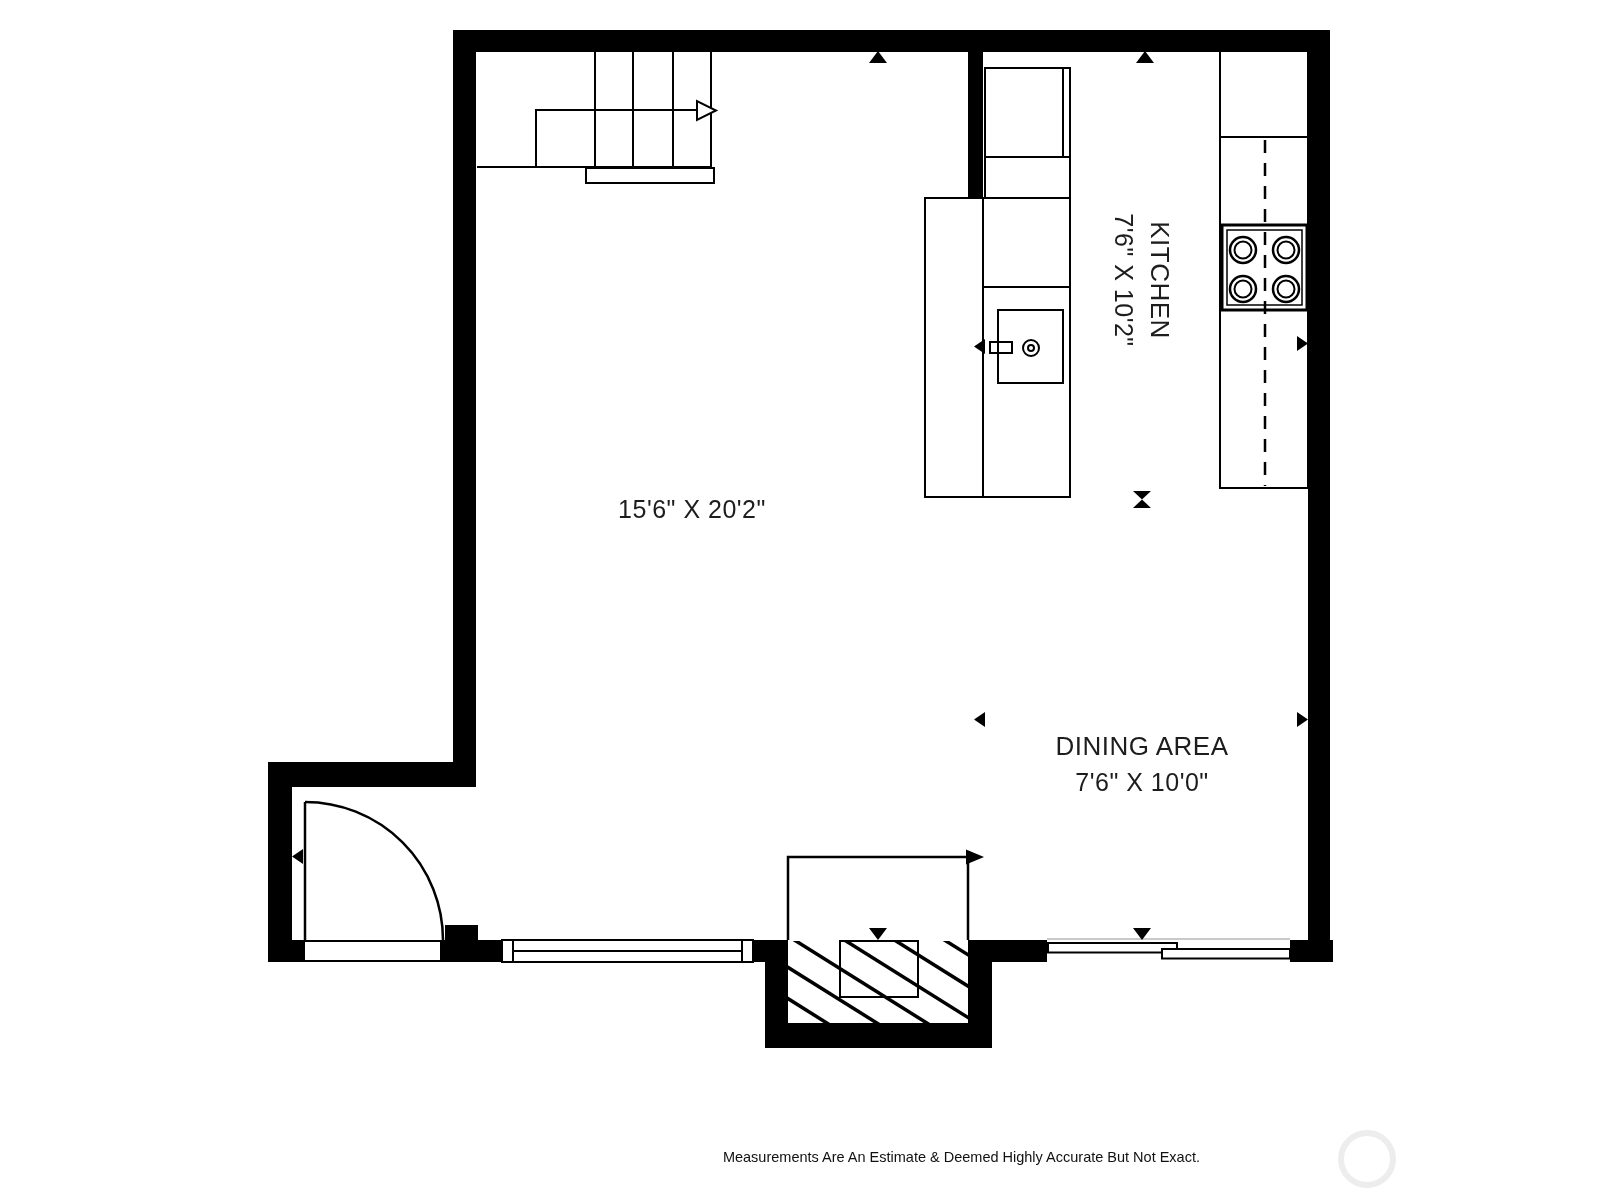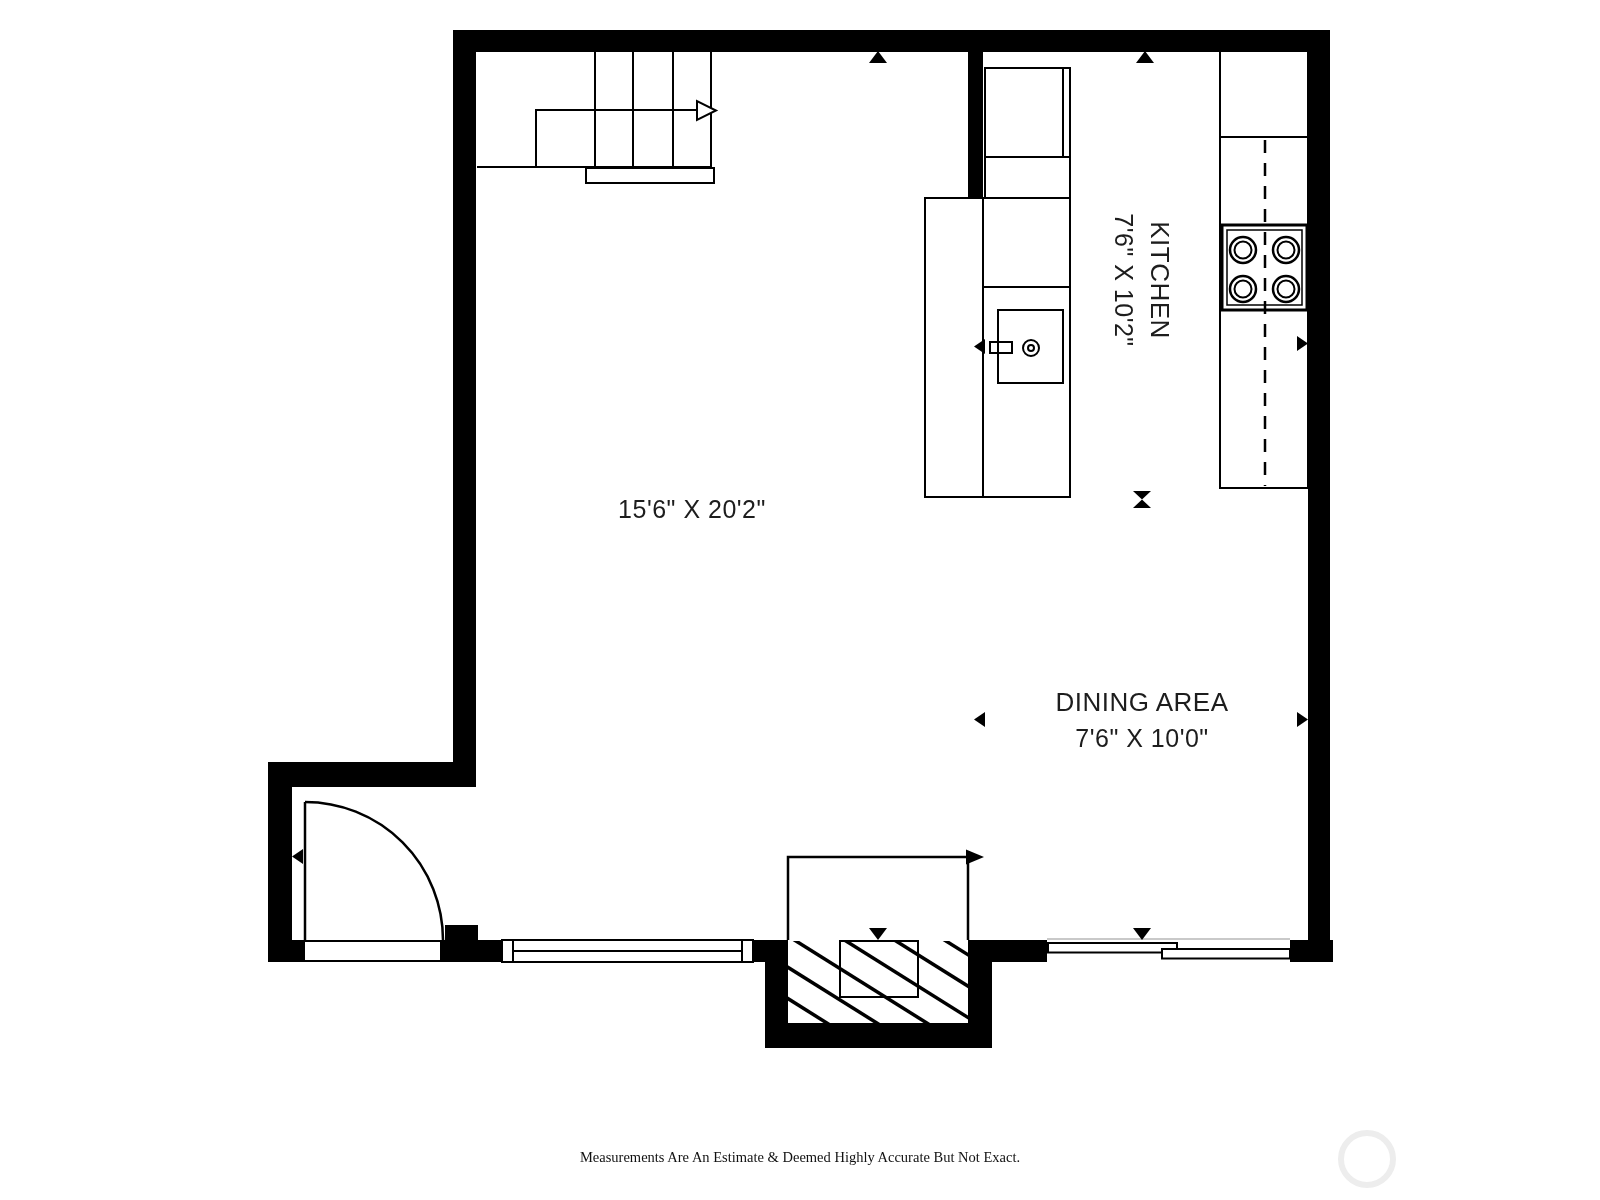--- a/index.html
+++ b/index.html
@@ -11,24 +11,24 @@
   .room-label{
     position:absolute;color:#1d1d1d;text-align:center;
     font-size:26px;line-height:36px;letter-spacing:0.5px;white-space:nowrap;
   }
   .room-label .dims{font-size:25px;}
   .kitchen-label{
     width:200px;height:72px;left:1042px;top:244px;
     transform:rotate(90deg);transform-origin:50% 50%;
   }
   .living-label{left:492px;top:491px;width:400px;}
-  .dining-label{left:942px;top:684px;width:400px;}
+  .dining-label{left:942px;top:728px;width:400px;}
   .disclaimer{
-    position:absolute;left:400px;top:1147px;width:800px;text-align:center;
-    color:#111111;font-size:14.5px;line-height:20px;font-family:Liberation Serif, serif;
+    position:absolute;left:400px;top:1147px;width:800px;text-align:right;
+    color:#111111;font-size:14.5px;line-height:20px;
   }
 </style>
 </head>
 <body>
 
 <div class="canvas">
 
   <svg class="plan-svg" width="1600" height="1200" viewBox="0 0 1600 1200">
     <defs>
       <clipPath id="hatchClip">

